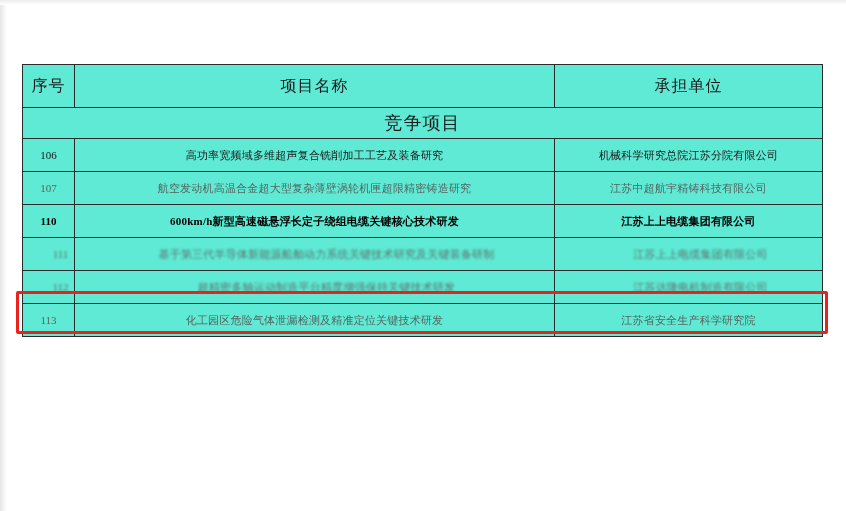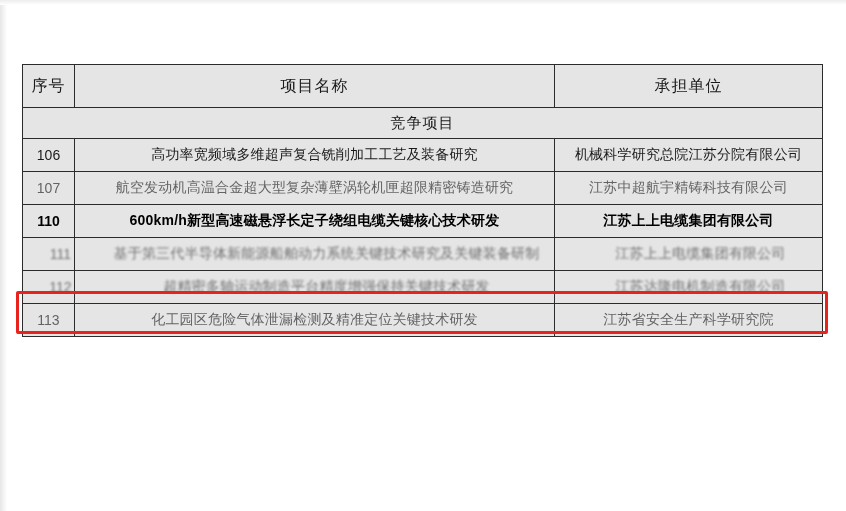--- a/index.html
+++ b/index.html
@@ -24,21 +24,22 @@
   .table-wrap {
     position: absolute;
     left: 22px;
     top: 64px;
     width: 800px;
   }
   table.doc-table {
     border-collapse: collapse;
     width: 800px;
     table-layout: fixed;
-    background: #e5e5e5;
+    background: #5eead4;
+    font-family: Liberation Serif, serif;
   }
   table.doc-table td,
   table.doc-table th {
     border: 1px solid #2b2b2b;
     padding: 0;
     text-align: center;
     vertical-align: middle;
     color: #1a1a1a;
     font-weight: normal;
   }
@@ -46,26 +47,26 @@
   .col-name  { width: 480px; }
   .col-unit  { width: 268px; }
 
   .head-row td {
     height: 42px;
     font-size: 16px;
     letter-spacing: 1px;
   }
   .section-row td {
     height: 30px;
-    font-size: 15px;
+    font-size: 18px;
     letter-spacing: 1px;
   }
   .data-row td {
     height: 32px;
-    font-size: 14px;
+    font-size: 11px;
   }
   .cell-no {
     font-size: 13.5px;
   }
   .cell-name {
     text-align: left;
     padding-left: 10px;
     letter-spacing: 0.2px;
   }
   .cell-unit {

